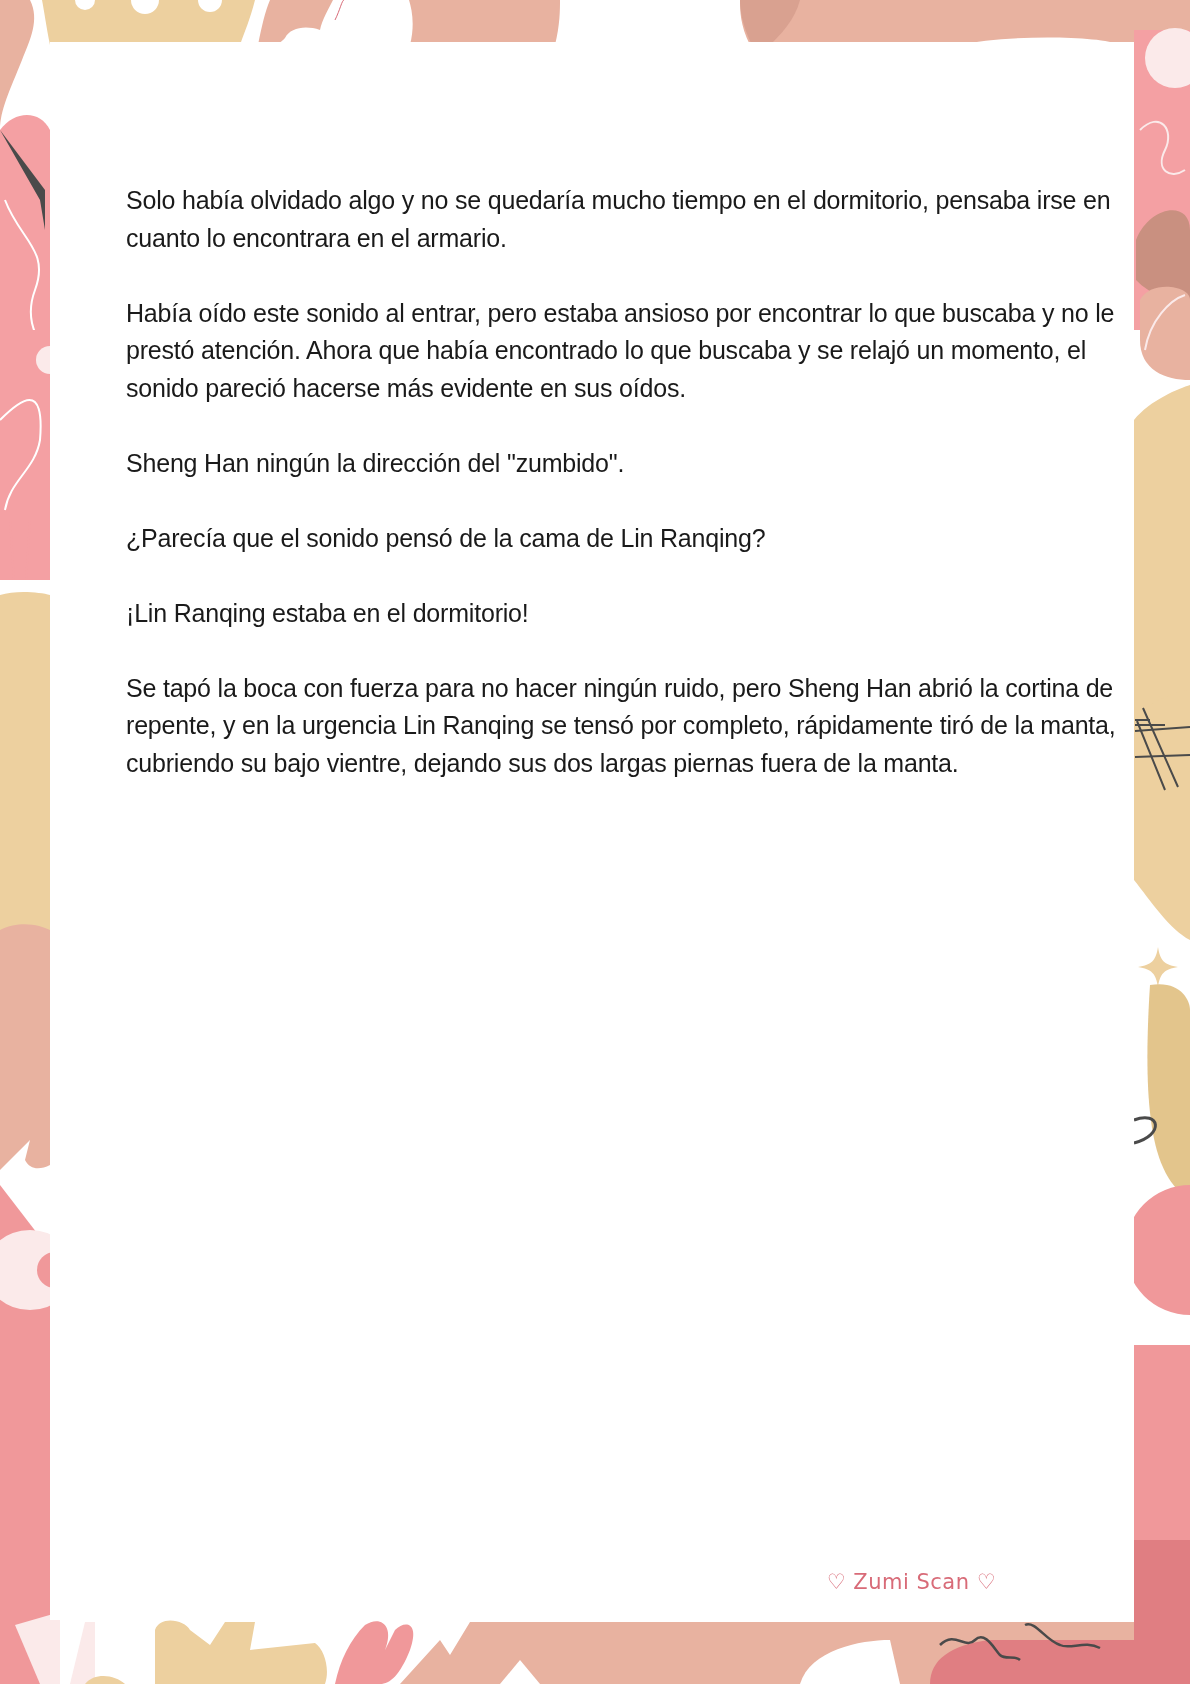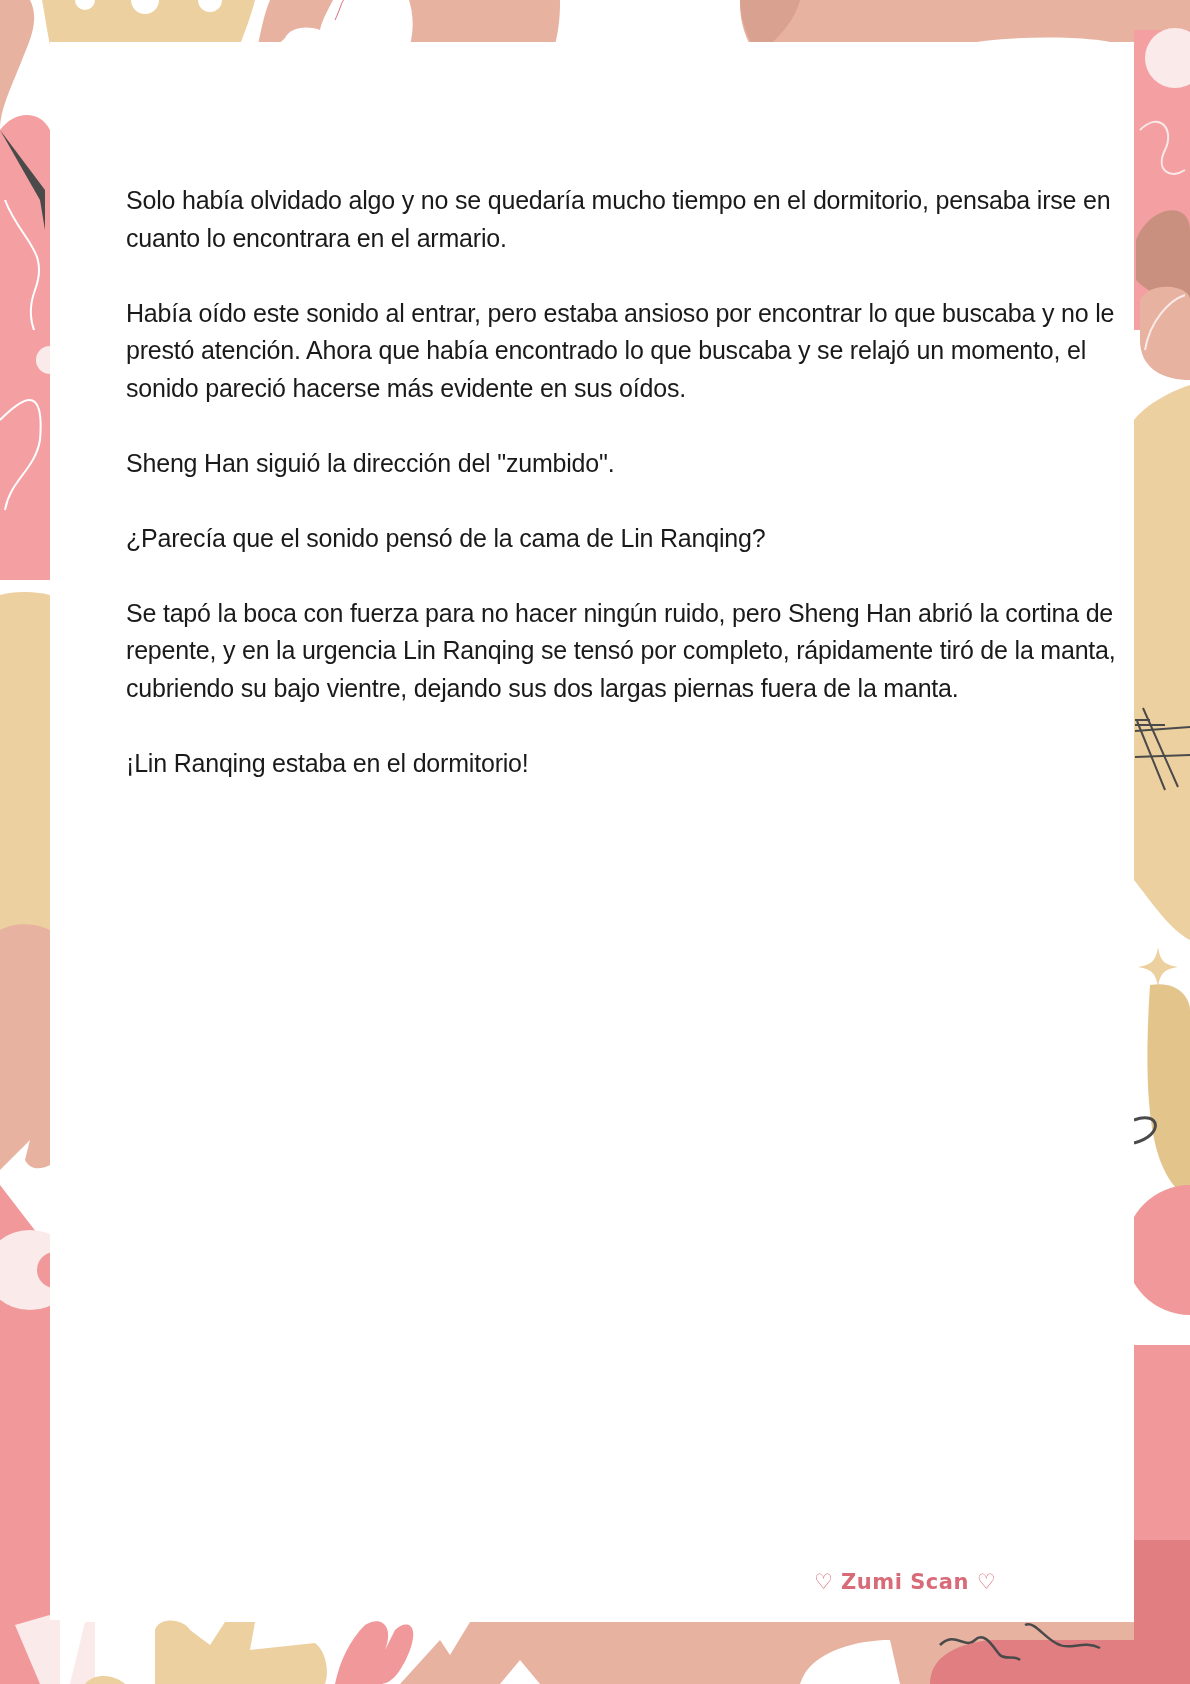--- a/index.html
+++ b/index.html
@@ -15,21 +15,21 @@
     }
     .text {
       position: absolute; left: 76px; top: 140px; width: 1000px;
       font-size: 25px; line-height: 37.5px; color: #1a1a1a;
       letter-spacing: -0.2px;
     }
     .text p { margin: 0 0 37.5px 0; }
     .footer {
       position: absolute; right: 138px; bottom: 26px;
       font-size: 21px; color: #d86b78;
-      font-family: "DejaVu Sans", sans-serif; font-weight: 700;
+      font-family: "DejaVu Sans", sans-serif; font-weight: 400;
       letter-spacing: 0.5px;
     }
   </style>
 </head>
 <body>
 
 <svg class="deco" width="1190" height="1684" viewBox="0 0 1190 1684" style="left:0;top:0;">
 
   <path d="M0 0 H30 C40 20 30 40 22 60 C10 90 0 110 0 130 Z" fill="#e8b2a0"></path>
   <path d="M42 0 H255 C250 20 245 30 240 45 H50 C46 25 44 10 42 0 Z" fill="#edd09f"></path>
@@ -83,19 +83,19 @@
   <path d="M800 1684 C810 1650 860 1640 890 1640 L900 1684 Z" fill="#fff"></path>
   <path d="M930 1684 C930 1660 950 1645 990 1640 H1134 V1684 Z" fill="#e07e82"></path>
   <path d="M940 1645 C955 1630 965 1650 975 1640 C985 1630 995 1650 1000 1655 C1005 1660 1015 1655 1020 1660" stroke="#4a4a4a" stroke-width="2.5" fill="none"></path>
   <path d="M1025 1625 C1035 1620 1045 1640 1060 1645 C1070 1650 1085 1640 1100 1648" stroke="#4a4a4a" stroke-width="2.5" fill="none"></path>
 </svg>
 
 <div class="page">
   <div class="text">
     <p>Solo había olvidado algo y no se quedaría mucho tiempo en el dormitorio, pensaba irse en cuanto lo encontrara en el armario.</p>
     <p>Había oído este sonido al entrar, pero estaba ansioso por encontrar lo que buscaba y no le prestó atención. Ahora que había encontrado lo que buscaba y se relajó un momento, el sonido pareció hacerse más evidente en sus oídos.</p>
-    <p>Sheng Han siguió la dirección del "zumbido".</p>
+    <p>Sheng Han ningún la dirección del "zumbido".</p>
     <p>¿Parecía que el sonido pensó de la cama de Lin Ranqing?</p>
+    <p>¡Lin Ranqing estaba en el dormitorio!</p>
     <p>Se tapó la boca con fuerza para no hacer ningún ruido, pero Sheng Han abrió la cortina de repente, y en la urgencia Lin Ranqing se tensó por completo, rápidamente tiró de la manta, cubriendo su bajo vientre, dejando sus dos largas piernas fuera de la manta.</p>
-    <p>¡Lin Ranqing estaba en el dormitorio!</p>
   </div>
   <div class="footer">♡ Zumi Scan ♡</div>
 </div>
 
 </body></html>

